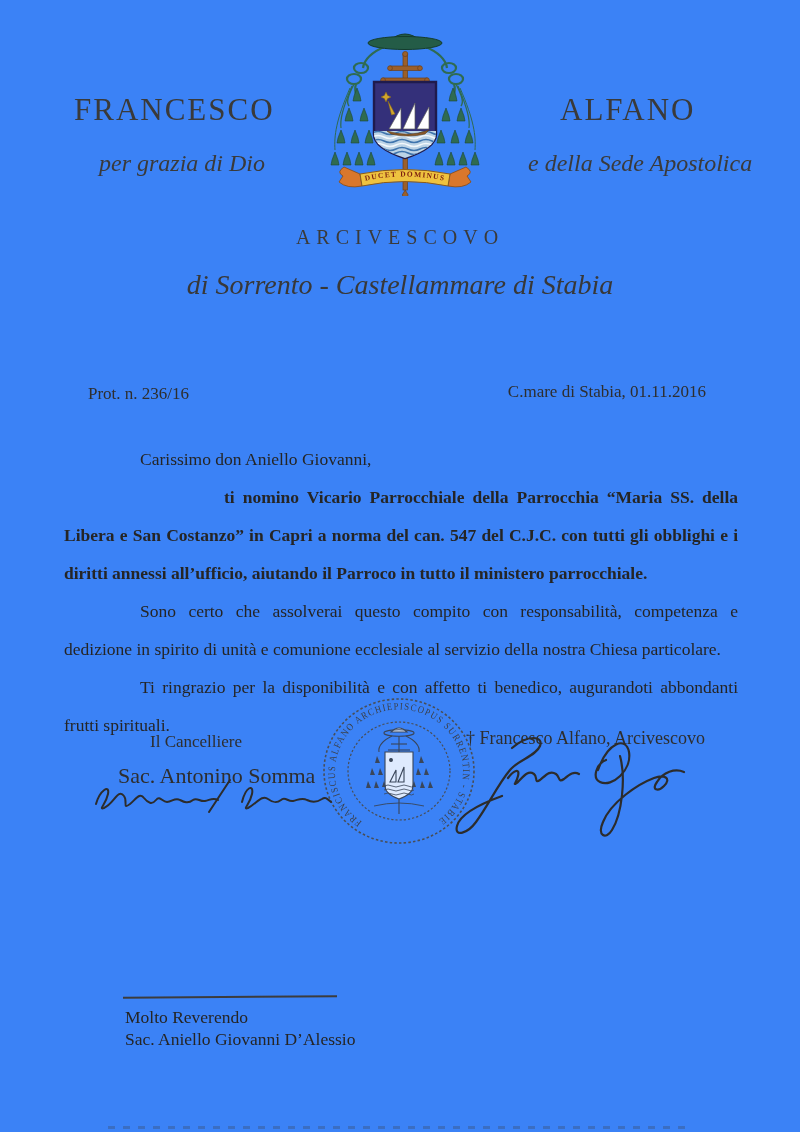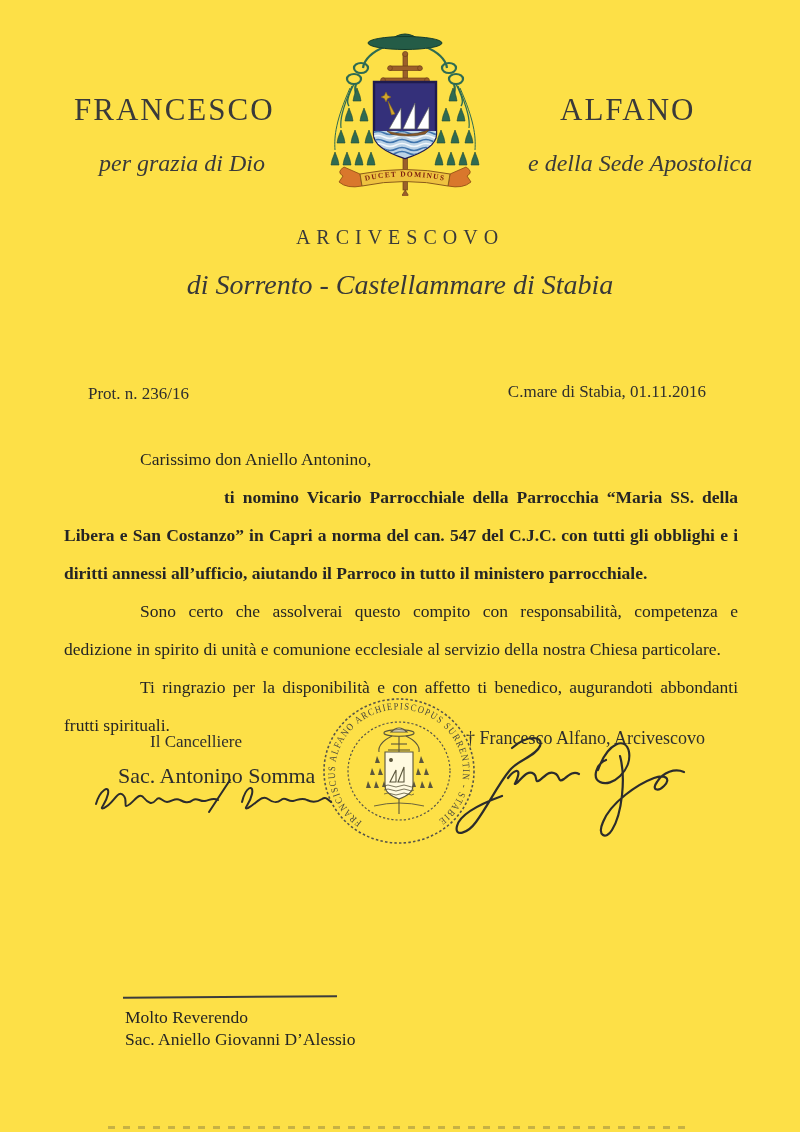--- a/index.html
+++ b/index.html
@@ -1,17 +1,17 @@
 <!DOCTYPE html>
 <html><head>
 <meta charset="utf-8">
 <style>
   html,body{margin:0;padding:0;background:#e8e8e8;}
   .page{
-    position:relative;width:800px;height:1132px;background:#fde047;
+    position:relative;width:800px;height:1132px;background:#3b82f6;
     margin:0 auto;overflow:hidden;
     font-family:"Liberation Serif","DejaVu Serif",serif;color:#2e2e2e;
   }
   
   .name{position:absolute;top:92px;font-size:31px;letter-spacing:2px;color:#3a3a3a;}
   .name-left{left:74px;}
   .name-right{left:560px;}
   .subtitle{position:absolute;top:150px;font-size:24px;font-style:italic;color:#3a3a3a;}
   .subtitle-left{left:99px;}
   .subtitle-right{left:528px;}
@@ -168,21 +168,21 @@
 
   <div class="title-line">ARCIVESCOVO</div>
   <div class="diocese-line">di Sorrento - Castellammare di Stabia</div>
 
   <div class="ref-row">
     <span class="protocol">Prot. n. 236/16</span>
     <span class="dateline">C.mare di Stabia, 01.11.2016</span>
   </div>
 
   <div class="body-text">
-    <p class="indent-small">Carissimo don Aniello Antonino,</p>
+    <p class="indent-small">Carissimo don Aniello Giovanni,</p>
     <p class="indent-large">ti nomino Vicario Parrocchiale della Parrocchia “Maria SS. della Libera e San Costanzo” in Capri a norma del can. 547 del C.J.C.  con tutti gli obblighi e i diritti annessi all’ufficio, aiutando il Parroco in tutto il ministero parrocchiale.</p>
     <p class="indent-para">Sono certo che assolverai questo compito con responsabilità, competenza e dedizione in spirito di unità e comunione ecclesiale al servizio della nostra Chiesa particolare.</p>
     <p class="indent-para">Ti ringrazio per la disponibilità e con affetto ti benedico, augurandoti abbondanti frutti spirituali.</p>
   </div>
 
   <div class="sig-area">
 
     <svg class="seal" viewBox="0 0 162 154">
       <g stroke="#4a4a4a" fill="none">
         <ellipse cx="81" cy="77" rx="75" ry="72" stroke-width="1.6" stroke-dasharray="2.5,2.2"></ellipse>

